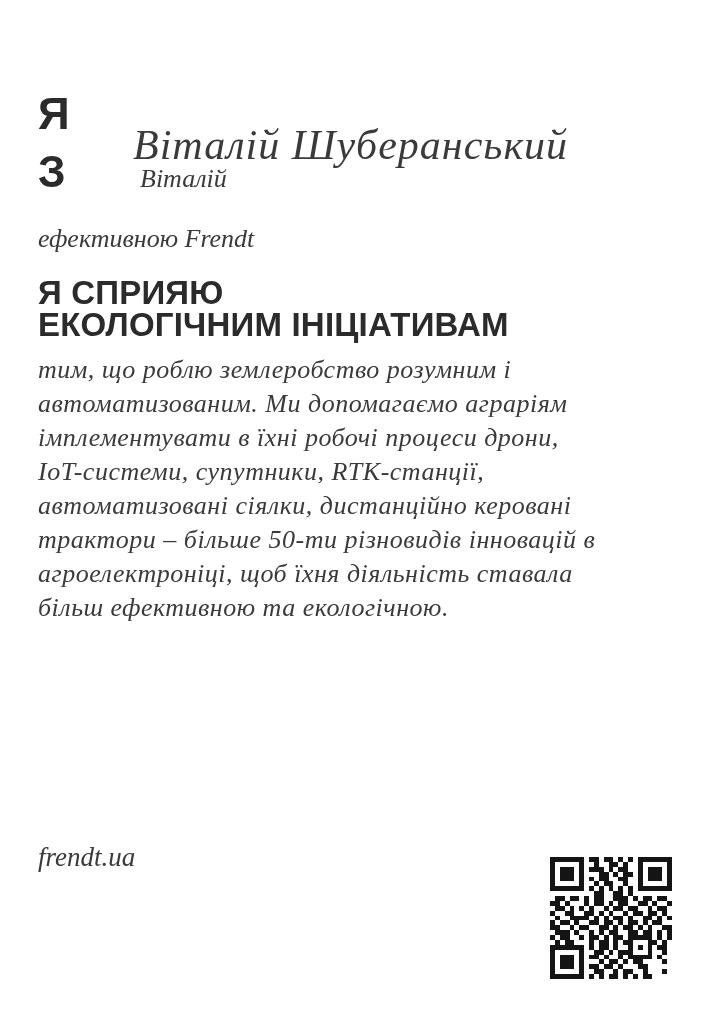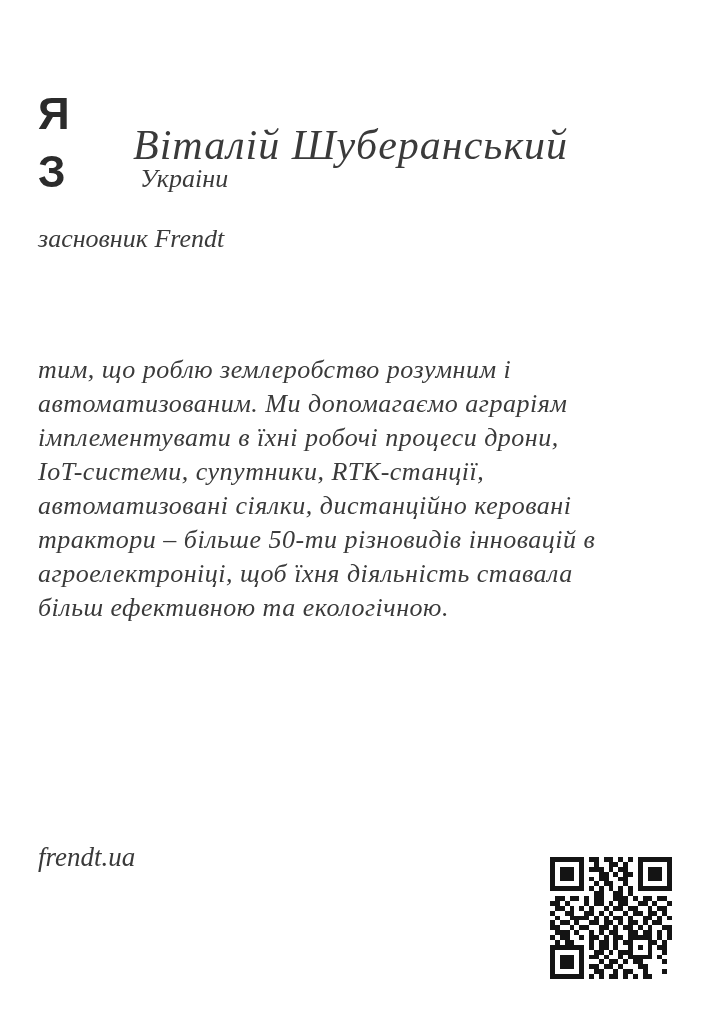--- a/index.html
+++ b/index.html
@@ -34,24 +34,26 @@
 <body>
 
 <div class="page">
 
   <div class="abs big-letter" style="left:38px;top:92px;">Я</div>
 
   <div class="abs script name" style="left:133px;top:92px;">Віталій Шуберанський</div>
 
   <div class="abs big-letter" style="left:38px;top:150px;">З</div>
 
-  <div class="abs script country" style="left:140px;top:166px;">Украіни</div>
-
-  <div class="abs script founder" style="left:38px;top:226px;">засновник Frendt</div>
-
+  <div class="abs script country" style="left:140px;top:166px;">Віталій</div>
+
+  <div class="abs script founder" style="left:38px;top:226px;">ефективною Frendt</div>
+
+  <div class="abs headline" style="left:38px;top:277px;">Я СПРИЯЮ
+ЕКОЛОГІЧНИМ ІНІЦІАТИВАМ</div>
 
   <div class="abs script body-text" style="left:38px;top:353px;">тим, що роблю землеробство розумним і
 автоматизованим. Ми допомагаємо аграріям
 імплементувати в їхні робочі процеси дрони,
 IoT-системи, супутники, RTK-станції,
 автоматизовані сіялки, дистанційно керовані
 трактори – більше 50-ти різновидів інновацій в
 агроелектроніці, щоб їхня діяльність ставала
 більш ефективною та екологічною.</div>
 

